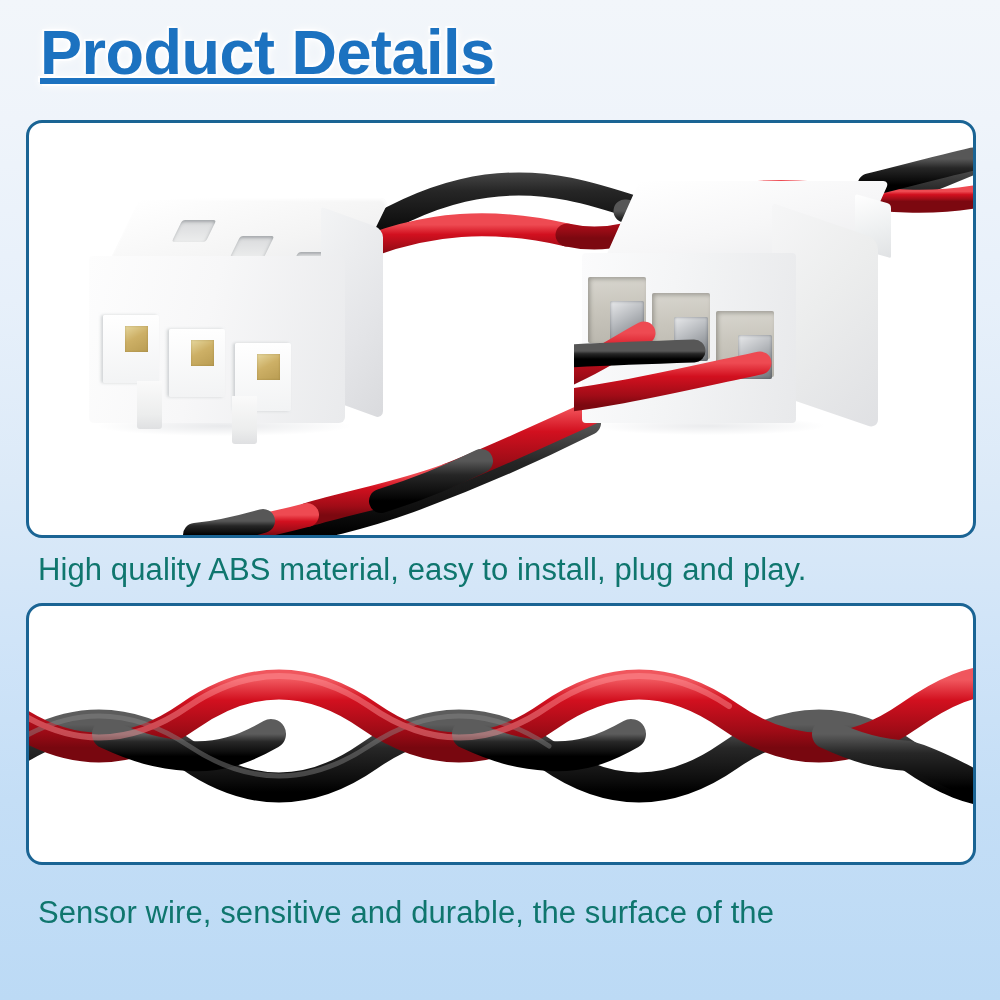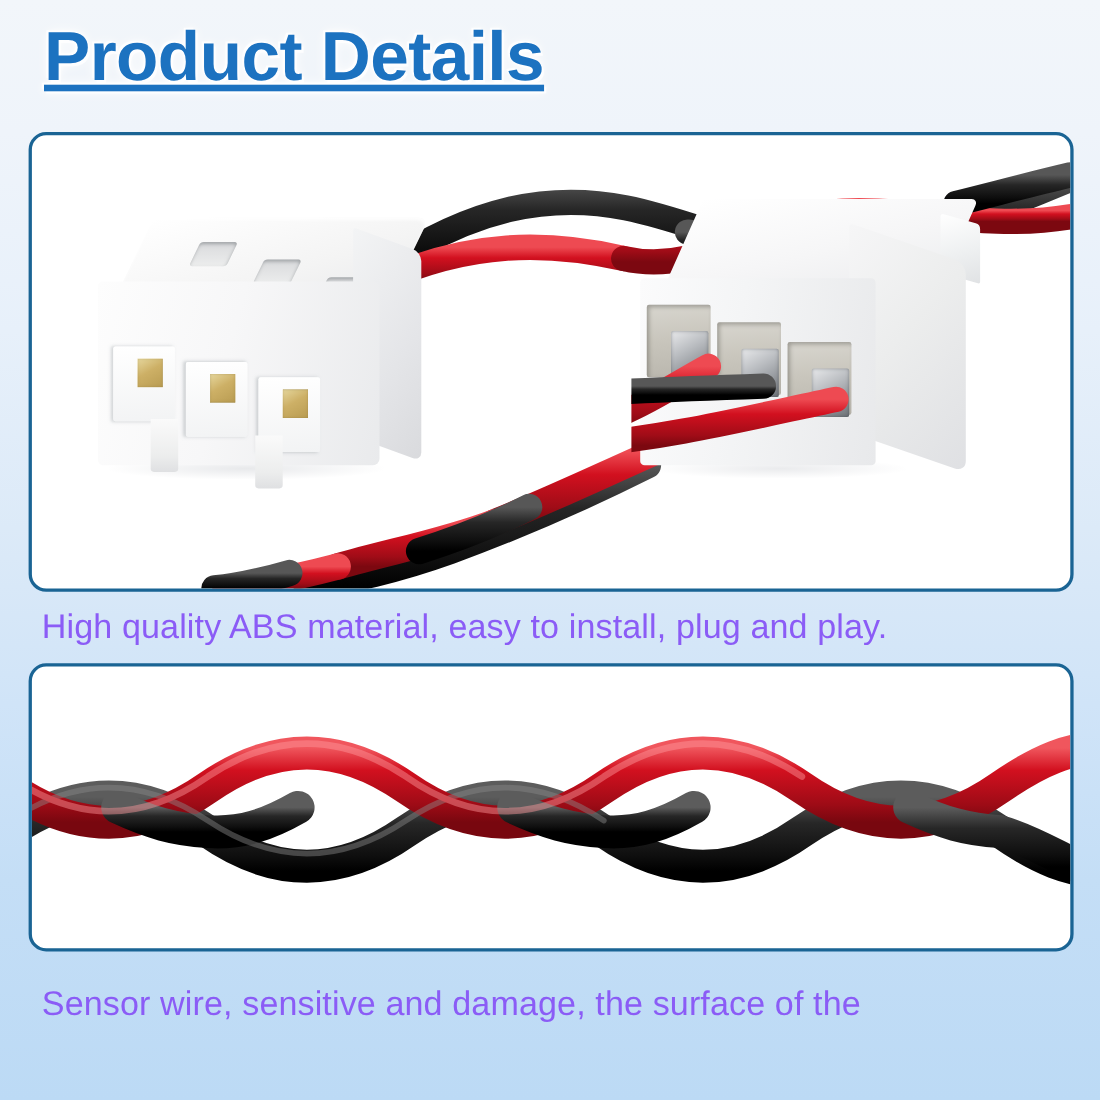--- a/index.html
+++ b/index.html
@@ -54,21 +54,21 @@
 
   .panel-stage {
     position: absolute;
     inset: 0;
     overflow: hidden;
   }
 
   
   .caption {
     position: absolute;
-    color: #8b5cf6;
+    color: #0f766e;
     font-size: 31px;
     line-height: 41px;
     letter-spacing: 0.1px;
   }
   #caption-1 { left: 38px; top: 549px;  width: 930px; }
   #caption-2 { left: 38px; top: 892px;  width: 930px; }
   .caption-line { display: block; white-space: nowrap; }
 
   
   .wire-svg { position: absolute; inset: 0; width: 100%; height: 100%; display:block; }
@@ -337,14 +337,14 @@
         <path d="M-20,140 C40,100 100,100 160,140 C220,180 280,180 340,140
                  C400,100 460,100 520,140" stroke="#8A8A8A" stroke-width="5"></path>
         <path d="M-20,100 C40,142 100,142 160,100 C220,60 280,60 340,100
                  C400,142 460,142 520,100 C580,60 640,60 700,100" stroke="#FF9A9E" stroke-width="6"></path>
       </g>
     </svg>
   </div>
 </div>
 
 <div class="caption" id="caption-2">
-  <span class="caption-line">Sensor wire, sensitive and damage, the surface of the</span>
+  <span class="caption-line">Sensor wire, sensitive and durable, the surface of the</span>
 </div>
 
 </body></html>

